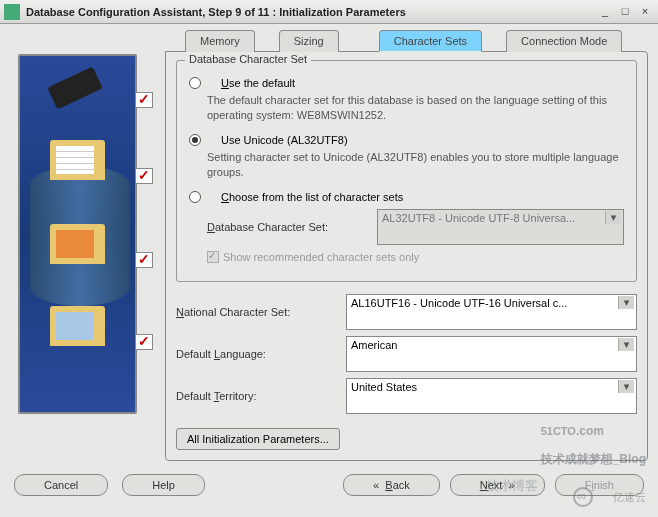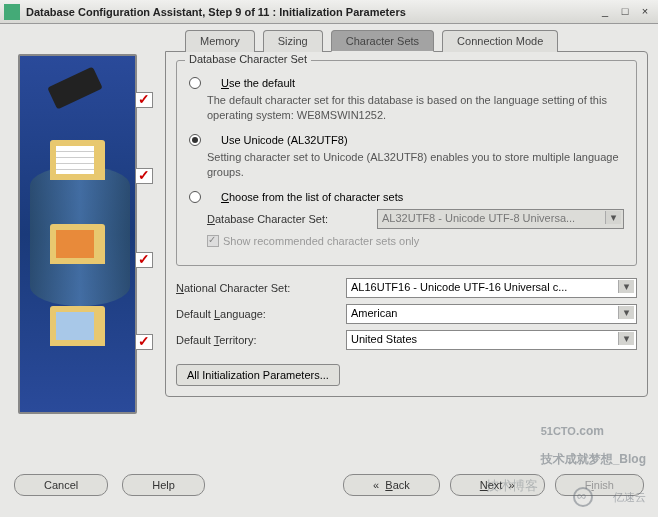--- a/index.html
+++ b/index.html
@@ -17,32 +17,32 @@
 .sidebar .papers { position: absolute; width: 55px; height: 50px; left: 30px; }
 .sidebar .papers.w1 { top: 84px; }
 .sidebar .papers.w2 { top: 168px; }
 .sidebar .papers.w3 { top: 250px; }
 .sidebar .cyl { position: absolute; top: 110px; left: 10px; width: 100px; height: 140px; background: linear-gradient(90deg,#356,#5a8cb8,#356); border-radius: 50px/20px; opacity: 0.6; }
 .sidebar .folder { width: 55px; height: 40px; background: #e8c870; border-radius: 3px 3px 0 0; position: relative; }
 .sidebar .folder::before { content: ""; position: absolute; top: 6px; left: 6px; width: 38px; height: 28px; background: repeating-linear-gradient(#fff,#fff 5px,#ccc 5px,#ccc 6px); }
 .sidebar .papers.w2 .folder::before { background: #e88a3a; }
 .sidebar .papers.w3 .folder::before { background: #a8c8e8; }
 .main { flex: 1; padding: 6px 10px 0 0; }
-.tabs { display: flex; gap: 8px; padding-left: 20px; text-align: right; }
+.tabs { display: flex; gap: 24px; padding-left: 20px; text-align: right; }
 .tab { border: 1px solid #888; border-bottom: none; border-radius: 4px 4px 0 0; padding: 4px 14px; background: #dededb; color: #444; cursor: pointer; }
-.tab.active { background: #a3a3a3; border-bottom: 1px solid #e8e8e6; position: relative; z-index: 2; }
+.tab.active { background: #7dd3fc; border-bottom: 1px solid #e8e8e6; position: relative; z-index: 2; margin-left: 16px; }
 .panel { border: 1px solid #888; border-radius: 0 4px 4px 4px; padding: 8px 10px 10px 10px; margin-top: -1px; }
 .fieldset { border: 1px solid #999; border-radius: 3px; padding: 10px 12px 18px 12px; position: relative; margin-bottom: 12px; }
 .legend { position: absolute; top: -8px; left: 8px; background: #e8e8e6; padding: 0 4px; color: #333; }
 .radio-row { display: flex; align-items: center; gap: 20px; margin-top: 6px; }
 .desc { color: #555; margin: 4px 0 10px 18px; line-height: 1.4; }
 .u { text-decoration: underline; }
 .row { display: flex; align-items: center; margin: 6px 0 6px 18px; gap: 10px; }
 .lbl { width: 160px; color: #333; }
-.sel { flex: 1; border: 1px solid #888; background: #fff; padding: 2px 18px 2px 4px; height: 20px; position: relative; }
+.sel { flex: 1; border: 1px solid #888; background: #fff; padding: 2px 18px 2px 4px; height: 36px; position: relative; }
 .sel.dis { background: #dcdcd8; color: #777; }
 .sel::after { content: "▾"; position: absolute; right: 2px; top: 1px; width: 15px; text-align: center; color: #555; background: #d4d4d0; border-left: 1px solid #aaa; }
 .chkbox { display: flex; align-items: center; gap: 4px; margin: 6px 0 0 18px; color: #999; }
 .chkbox .sq { width: 12px; height: 12px; border: 1px solid #aaa; background: #ddd; position: relative; }
 .chkbox .sq.ck::after { content: "✓"; font-size: 10px; position: absolute; top: -2px; left: 0; color: #888; }
 .allparams { border: 1px solid #888; border-radius: 3px; padding: 4px 10px; background: #e0e0dc; display: inline-block; cursor: pointer; }
 .footer { display: flex; align-items: center; padding: 10px 14px; }
 .btn { border: 1px solid #888; border-radius: 10px; padding: 4px 29px; background: #e0e0dc; color: #333; cursor: pointer; }
 .footer .spacer { flex: 1; }
 .btn.dis { color: #999; }

